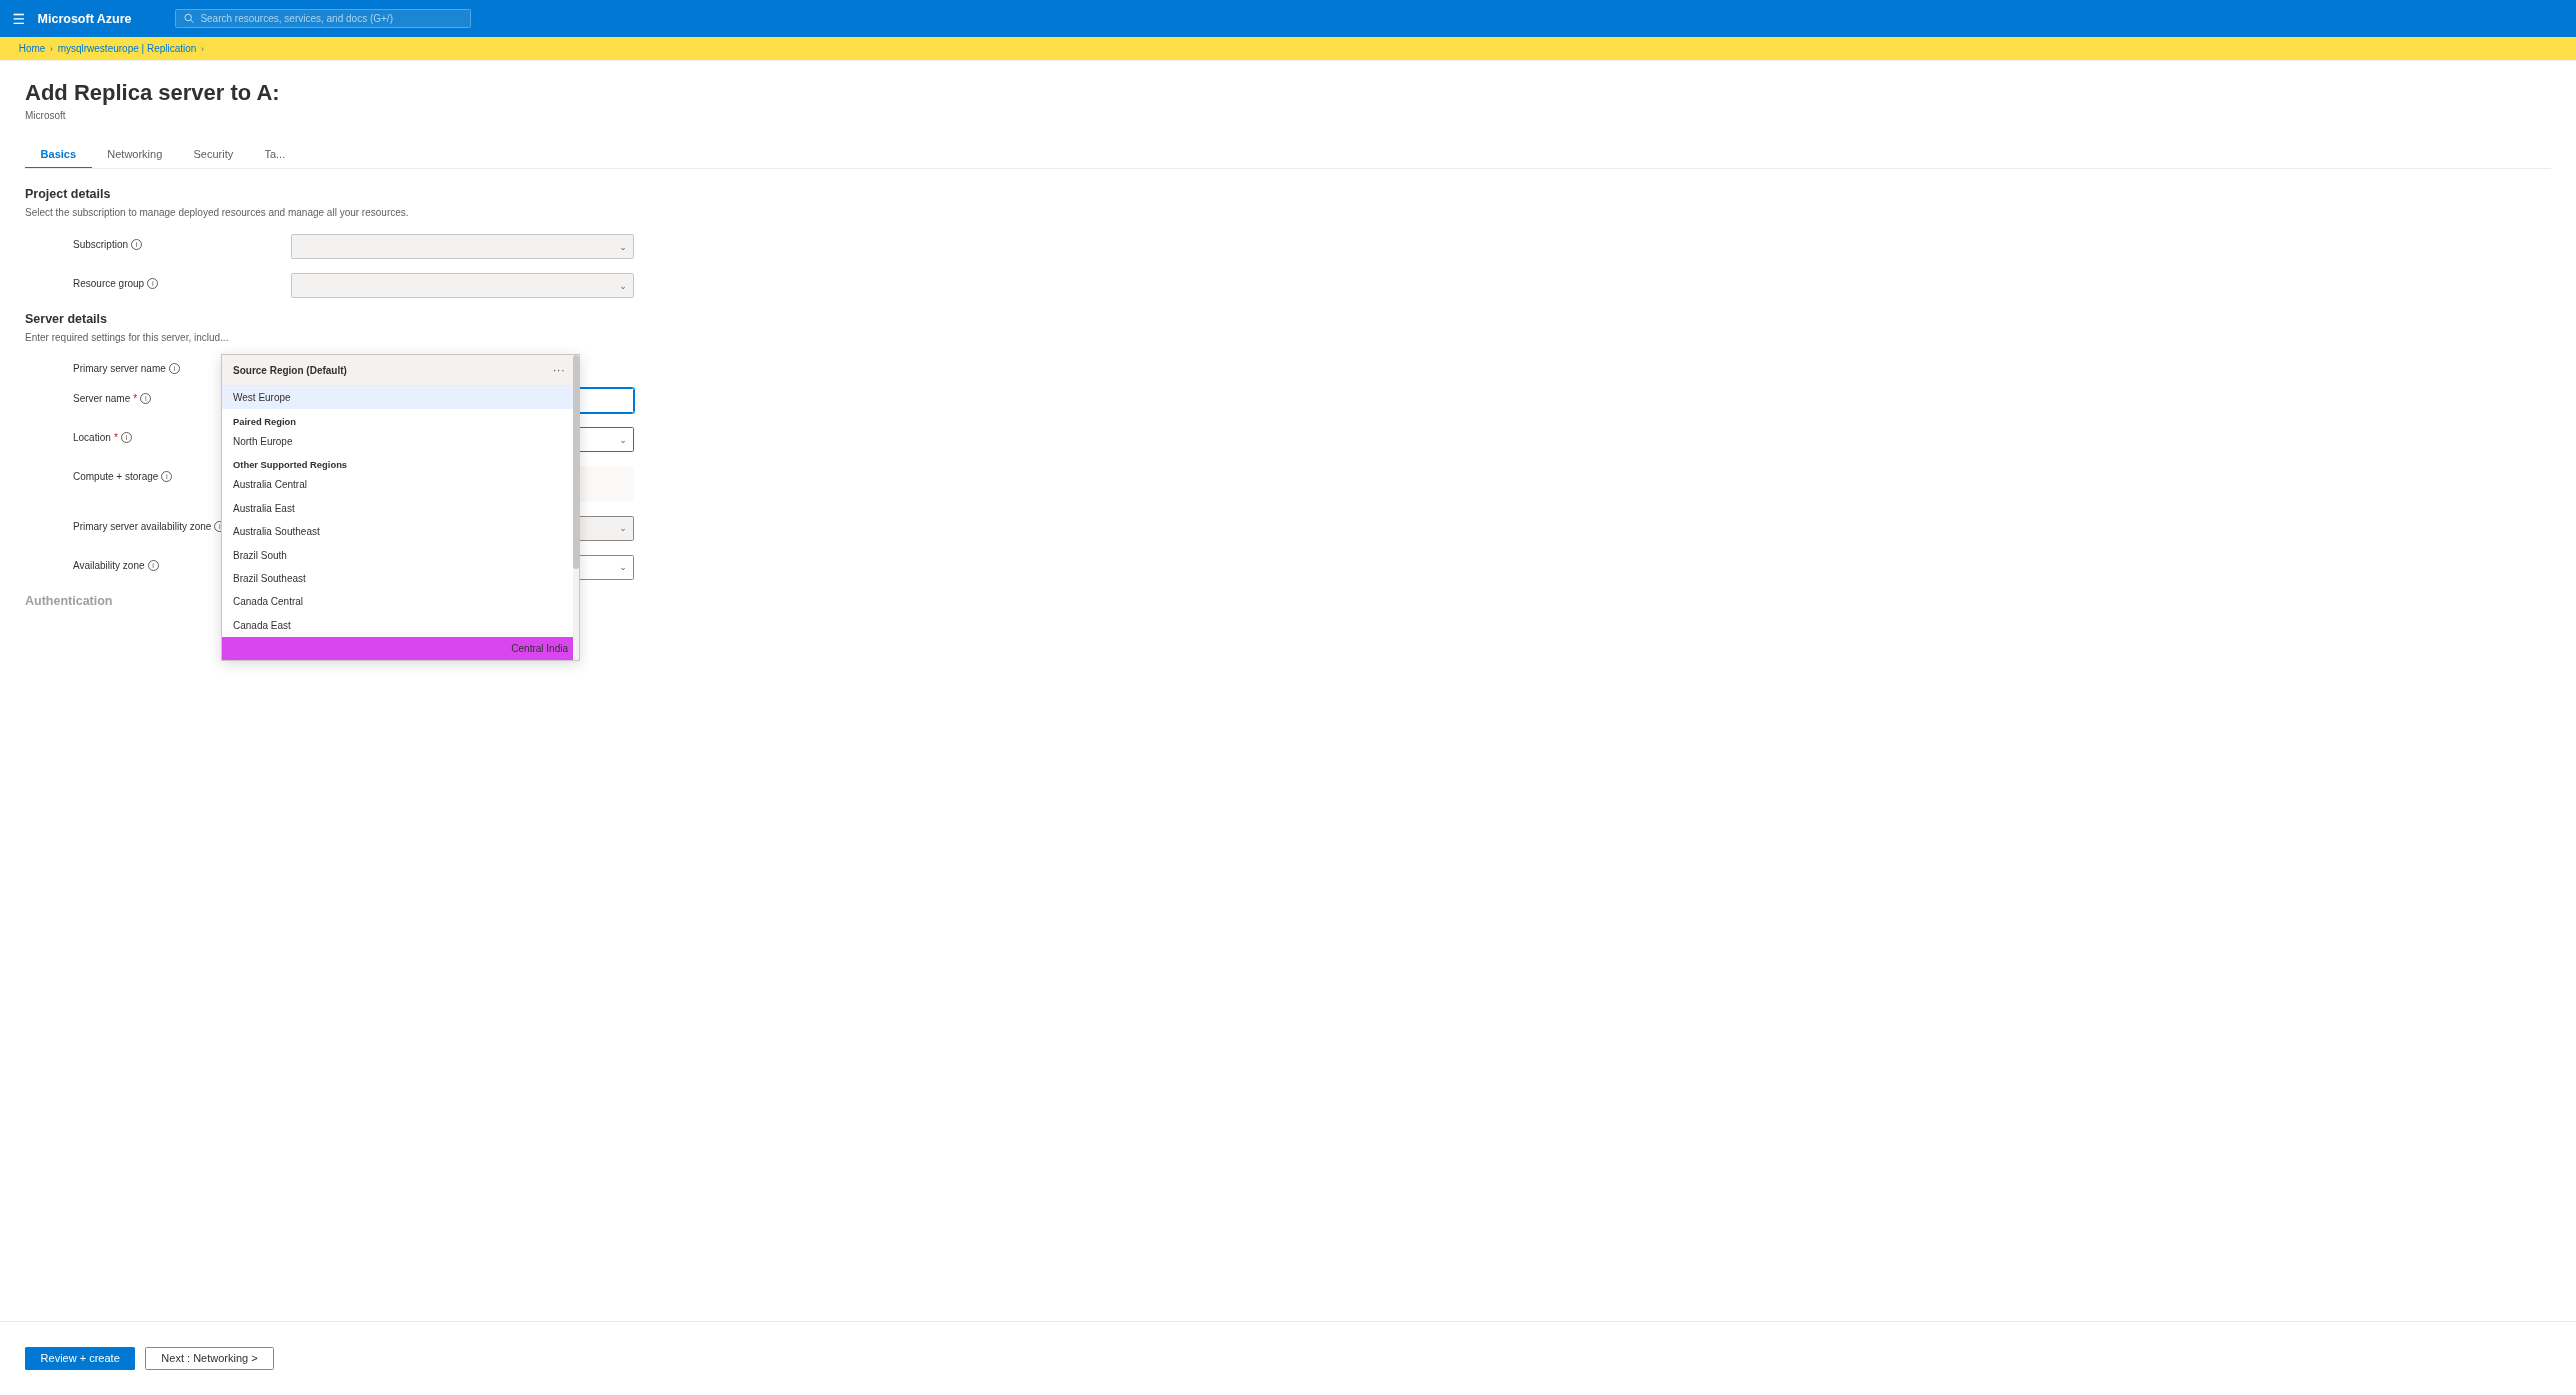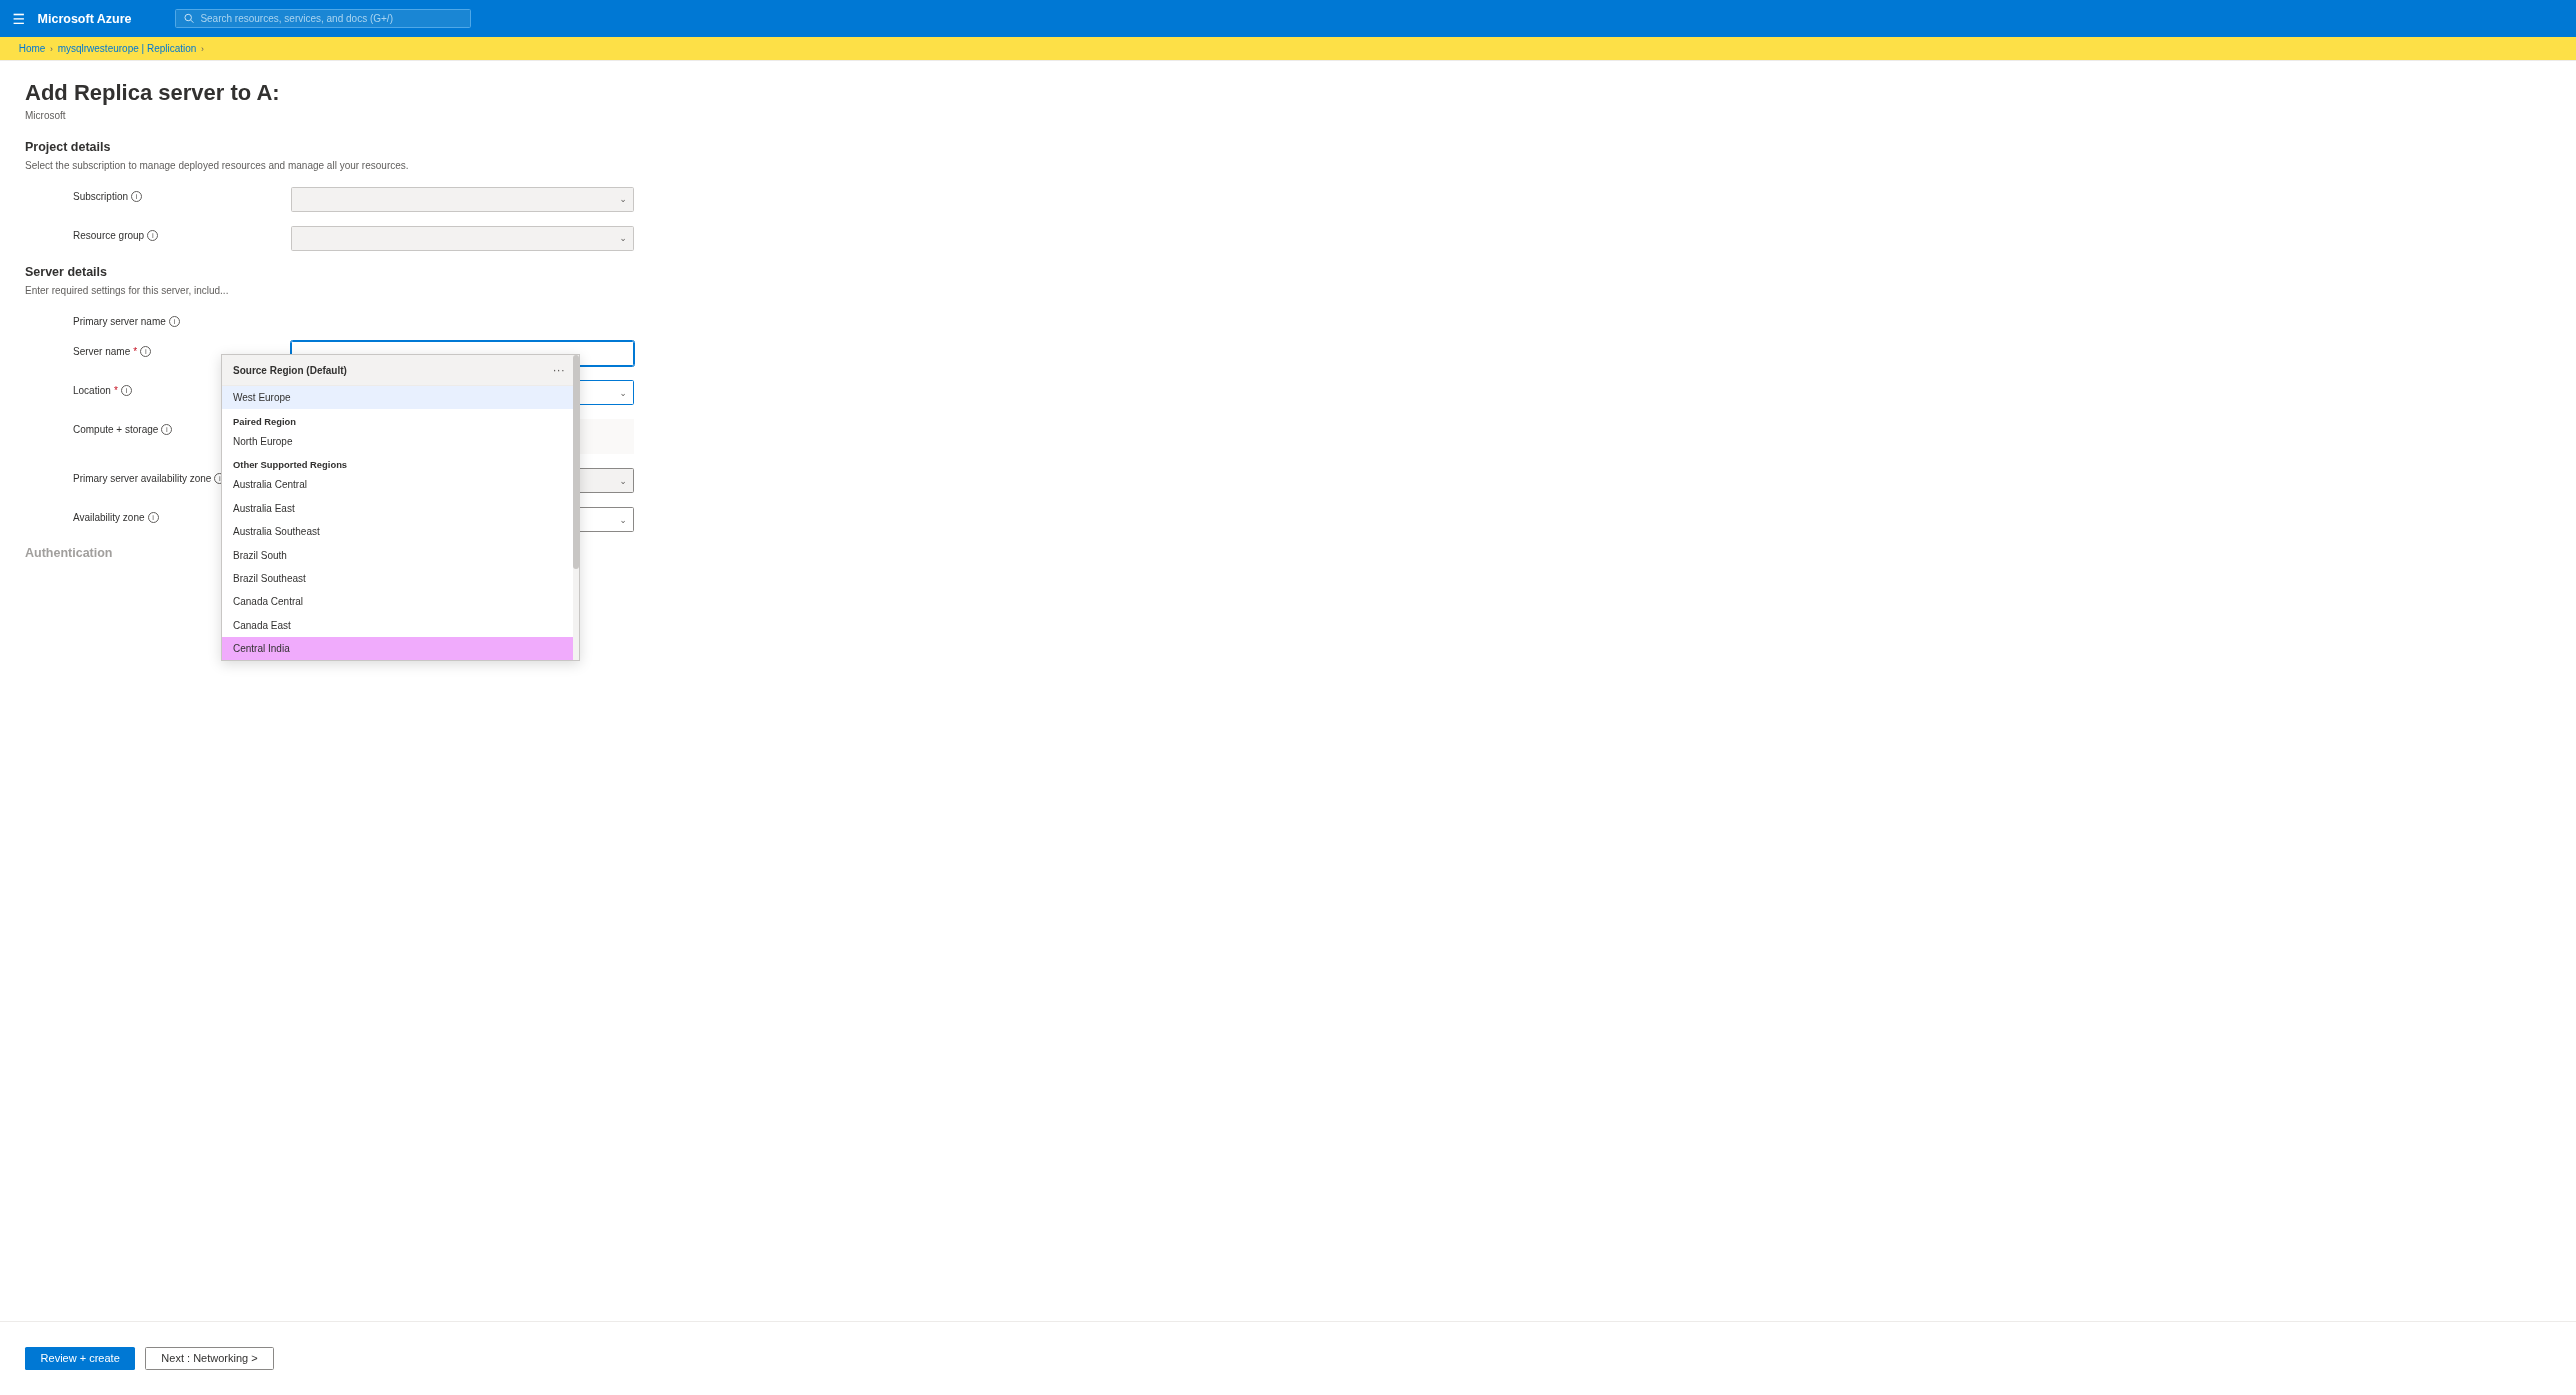--- a/index.html
+++ b/index.html
@@ -214,21 +214,21 @@
     .dropdown-scrollable::-webkit-scrollbar-track { background: #f3f2f1; }
     .dropdown-scrollable::-webkit-scrollbar-thumb { background: #c8c6c4; }
 
     .dropdown-item {
       padding: 6.2px 11px;
       font-size: 10px;
       cursor: pointer;
       color: #323130;
     }
     .dropdown-item.selected { background: #e8f0fe; font-weight: 500; }
-    .dropdown-item.highlighted { background: #f0abfc; }
+    .dropdown-item.highlighted { background: #d946ef; text-align: right; }
 
     .dropdown-group-label {
       padding: 6.2px 11px 3.1px;
       font-size: 9.4px;
       font-weight: 700;
       color: #323130;
       background: white;
     }
 
     
@@ -297,20 +297,26 @@
   <a href="#">Home</a>
   <span class="sep">›</span>
   <a href="#">mysqlrwesteurope | Replication</a>
   <span class="sep">›</span>
 </div>
 
 <div class="page-container">
   <h1 class="page-title">Add Replica server to A:</h1>
   <p class="page-subtitle">Microsoft</p>
 
+  <div class="tabs">
+    <div class="tab active">Basics</div>
+    <div class="tab">Networking</div>
+    <div class="tab">Security</div>
+    <div class="tab">Ta...</div>
+  </div>
 
   <div class="section-header">Project details</div>
   <div class="section-desc">Select the subscription to manage deployed resources and manage all your resources.</div>
 
   <div class="field-row">
     <div class="field-label">
       <span>Subscription</span>
       <span class="info-icon">i</span>
     </div>
     <div class="field-control">

